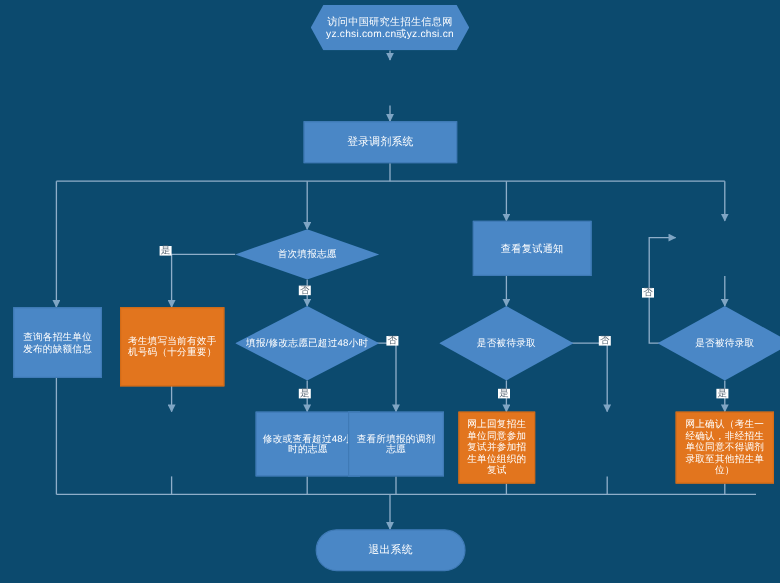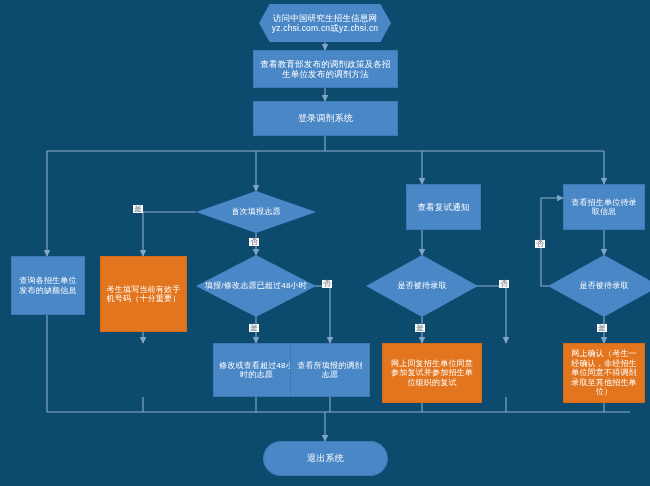--- a/index.html
+++ b/index.html
@@ -142,72 +142,66 @@
 
       <path d="M 325 412 L 325 441" marker-end="url(#arrow)"></path>
     </g>
   </svg>
 
   <div class="node hexagon" style="left:259px;top:4px;width:132px;height:38px;font-size:8.5px;">
     <span class="txt">访问中国研究生招生信息网
 yz.chsi.com.cn或yz.chsi.cn</span>
   </div>
 
-  <div class="node rect" style="left:253px;top:50px;width:145px;height:38px;font-size:8.5px;">
-    <span class="txt">查看教育部发布的调剂政策及各招生单位发布的调剂方法</span>
-  </div>
-
-  <div class="node rect" style="left:253px;top:101px;width:145px;height:35px;font-size:9px;">
+
+  <div class="node rect" style="left:253px;top:101px;width:128px;height:35px;font-size:9px;">
     <span class="txt">登录调剂系统</span>
   </div>
 
   <div class="node rect" style="left:11px;top:256px;width:74px;height:59px;font-size:8px;">
     <span class="txt">查询各招生单位发布的缺额信息</span>
   </div>
 
   <div class="node diamond" style="left:196px;top:191px;width:120px;height:42px;font-size:8px;">
     <span class="dshape"></span>
     <span class="txt">首次填报志愿</span>
   </div>
 
-  <div class="node rect orange" style="left:100px;top:256px;width:87px;height:76px;font-size:8px;justify-content:center;">
+  <div class="node rect orange" style="left:100px;top:256px;width:87px;height:66px;font-size:8px;justify-content:center;">
     <span class="txt">考生填写当前有效手机号码（十分重要）</span>
   </div>
 
   <div class="node diamond" style="left:196px;top:255px;width:120px;height:62px;font-size:8px;">
     <span class="dshape"></span>
     <span class="txt">填报/修改志愿已超过48小时</span>
   </div>
 
 
   <div class="node rect" style="left:213px;top:343px;width:87px;height:54px;font-size:8px;">
     <span class="txt">修改或查看超过48小时的志愿</span>
   </div>
 
   <div class="node rect" style="left:290px;top:343px;width:80px;height:54px;font-size:8px;">
     <span class="txt">查看所填报的调剂志愿</span>
   </div>
 
-  <div class="node rect" style="left:406px;top:184px;width:75px;height:46px;font-size:8.5px;">
+  <div class="node rect" style="left:394px;top:184px;width:99px;height:46px;font-size:8.5px;">
     <span class="txt">查看复试通知</span>
   </div>
 
   <div class="node diamond" style="left:366px;top:255px;width:112px;height:62px;font-size:8px;">
     <span class="dshape"></span>
     <span class="txt">是否被待录取</span>
   </div>
 
-  <div class="node rect orange" style="left:382px;top:343px;width:100px;height:60px;font-size:8px;">
+  <div class="node rect orange" style="left:382px;top:343px;width:64px;height:60px;font-size:8px;">
     <span class="txt">网上回复招生单位同意参加复试并参加招生单位组织的复试</span>
   </div>
 
 
-  <div class="node rect" style="left:563px;top:184px;width:82px;height:46px;font-size:8px;">
-    <span class="txt">查看招生单位待录取信息</span>
-  </div>
 
   <div class="node diamond" style="left:548px;top:255px;width:112px;height:62px;font-size:8px;">
     <span class="dshape"></span>
     <span class="txt">是否被待录取</span>
   </div>
 
   <div class="node rect orange" style="left:563px;top:343px;width:82px;height:60px;font-size:8px;">
     <span class="txt">网上确认（考生一经确认，非经招生单位同意不得调剂录取至其他招生单位）</span>
   </div>
 

